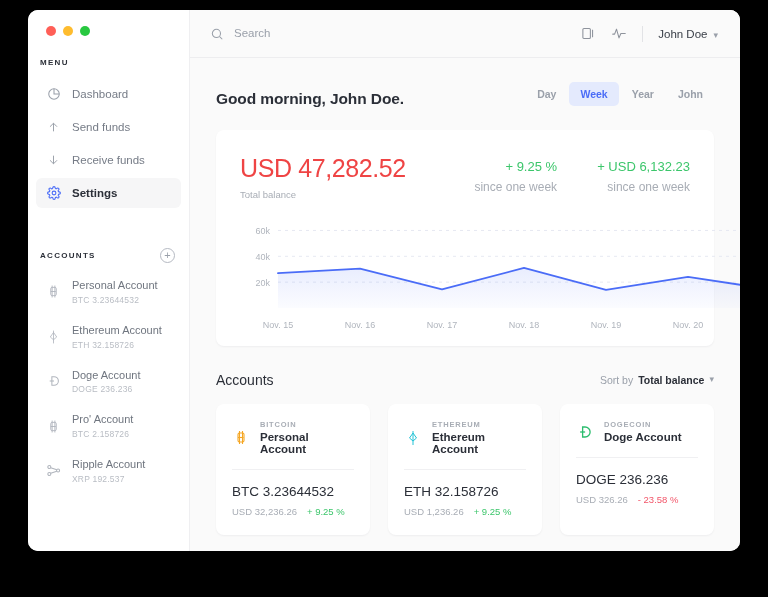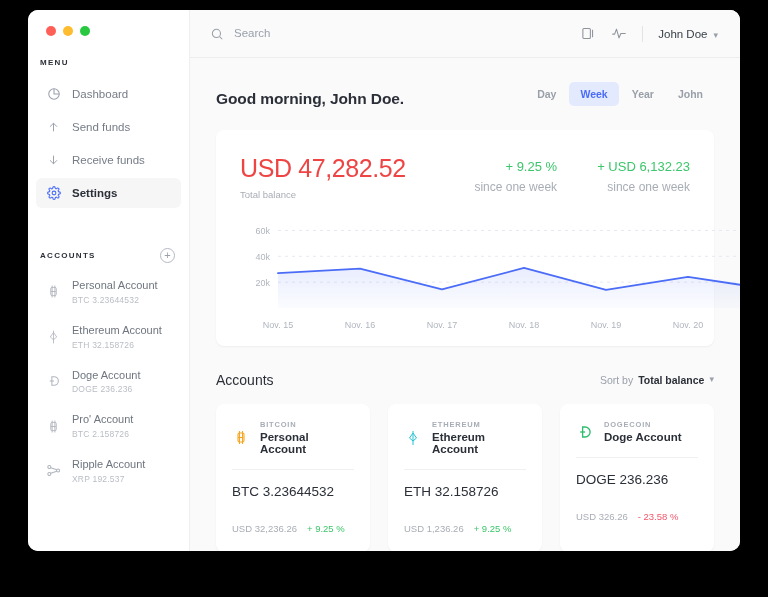--- a/index.html
+++ b/index.html
@@ -167,21 +167,21 @@
     border-radius:8px;
     padding:16px 16px 18px 16px;
     box-shadow:0 1px 2px rgba(20,24,40,0.05);
   }
   .acc-card-top { display:flex; align-items:center; gap:11px; }
   .acc-card-top .cico { width:17px; height:19px; flex:0 0 17px; display:flex; align-items:center; justify-content:center;}
   .acc-kind { font-size:7.5px; letter-spacing:0.8px; color:#a8adb5; font-weight:bold; text-transform:uppercase;}
   .acc-title { font-size:11.5px; color:#2b2f38; font-weight:bold; margin-top:2px;}
   .acc-div { height:1px; background:#f0f0f2; margin:14px 0 14px 0; }
   .acc-amt { font-size:13.5px; color:#2b2f38; }
-  .acc-meta { display:flex; align-items:center; gap:10px; margin-top:24px; }
+  .acc-meta { display:flex; align-items:center; gap:10px; margin-top:7px; }
   .acc-usd { font-size:9.5px; color:#a8adb5; }
   .acc-pct { font-size:9.5px; }
   .pct-up { color:#3cc66b; }
   .pct-down { color:#f2566a; }
 </style>
 </head>
 <body>
 
 <div class="window">
 

